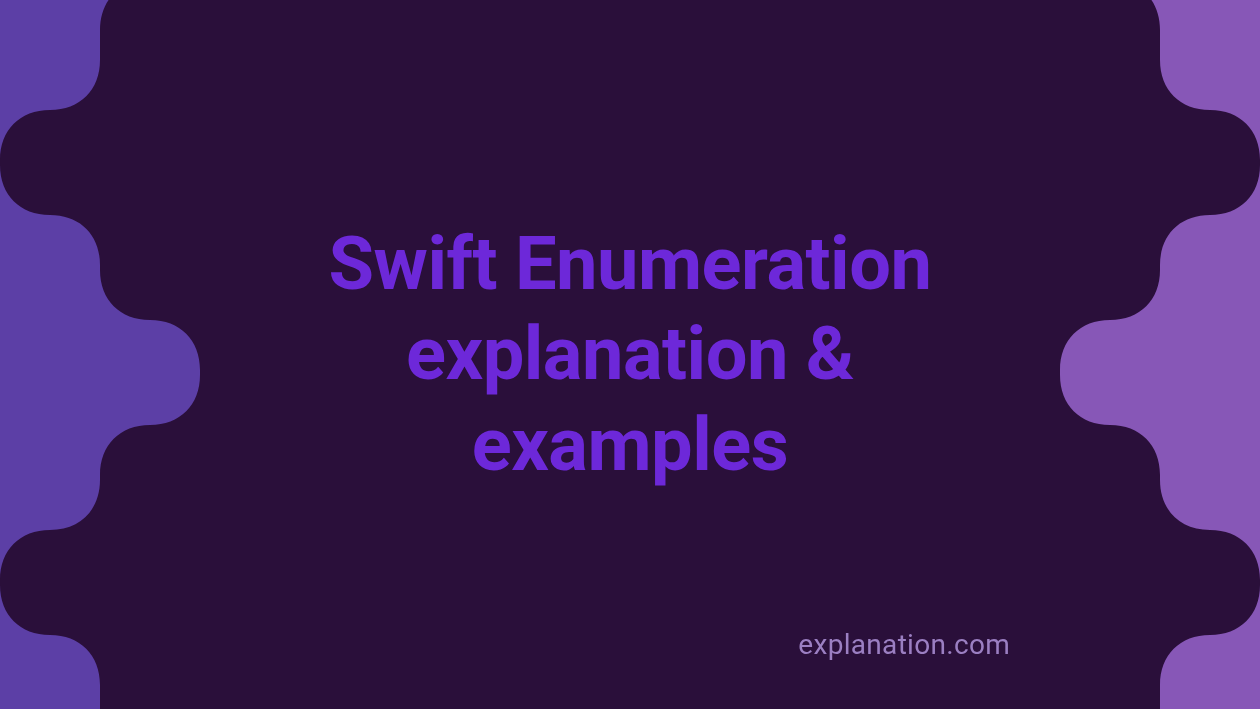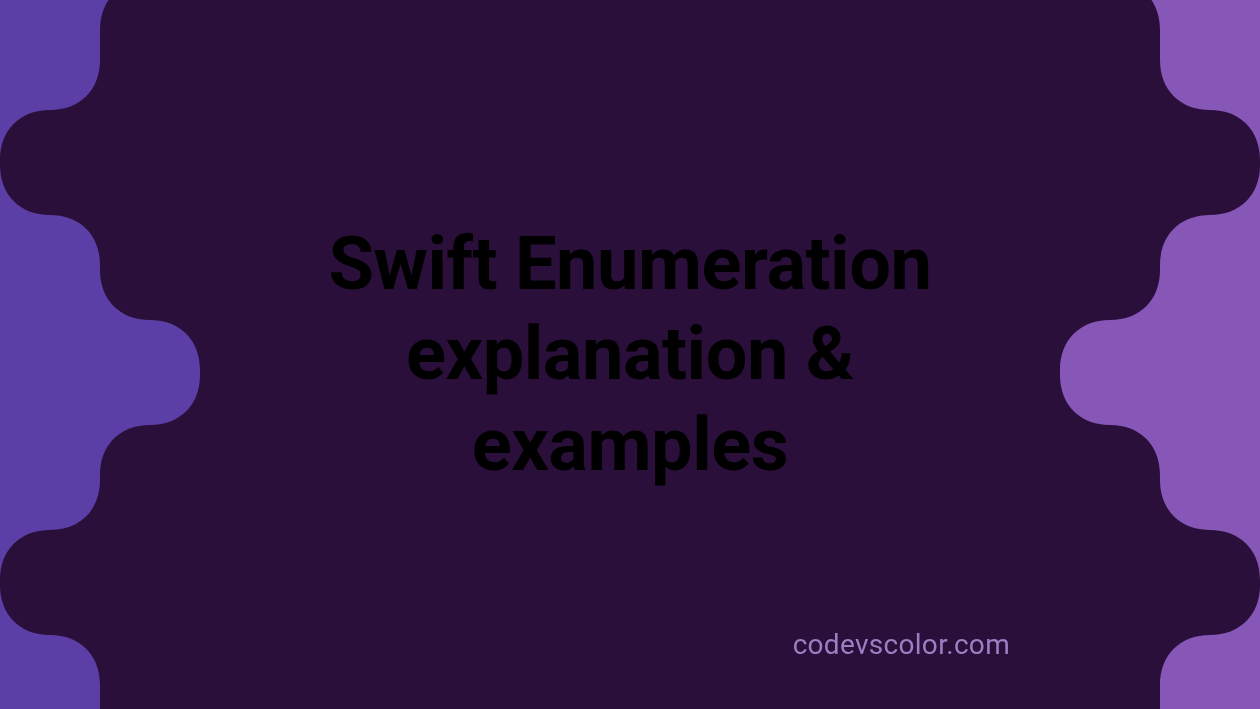--- a/index.html
+++ b/index.html
@@ -18,21 +18,21 @@
     position: absolute;
     inset: 0;
     z-index: 2;
     display: flex;
     flex-direction: column;
     align-items: center;
     justify-content: center;
     pointer-events: none;
   }
   .title {
-    color: #000000;
+    color: #6d28d9;
     font-weight: 700;
     font-size: 74px;
     line-height: 1.22;
     text-align: center;
     max-width: 760px;
     letter-spacing: -0.5px;
   }
   .watermark {
     position: absolute;
     right: 250px;
@@ -96,13 +96,13 @@
       C 1160 0 1140 -20 1110 -20
       Z
     "></path>
   </svg>
 </div>
 
 <div class="content">
   <h1 class="title">Swift Enumeration explanation &amp; examples</h1>
 </div>
 
-<div class="watermark">codevscolor.com</div>
+<div class="watermark">explanation.com</div>
 
 </body></html>

